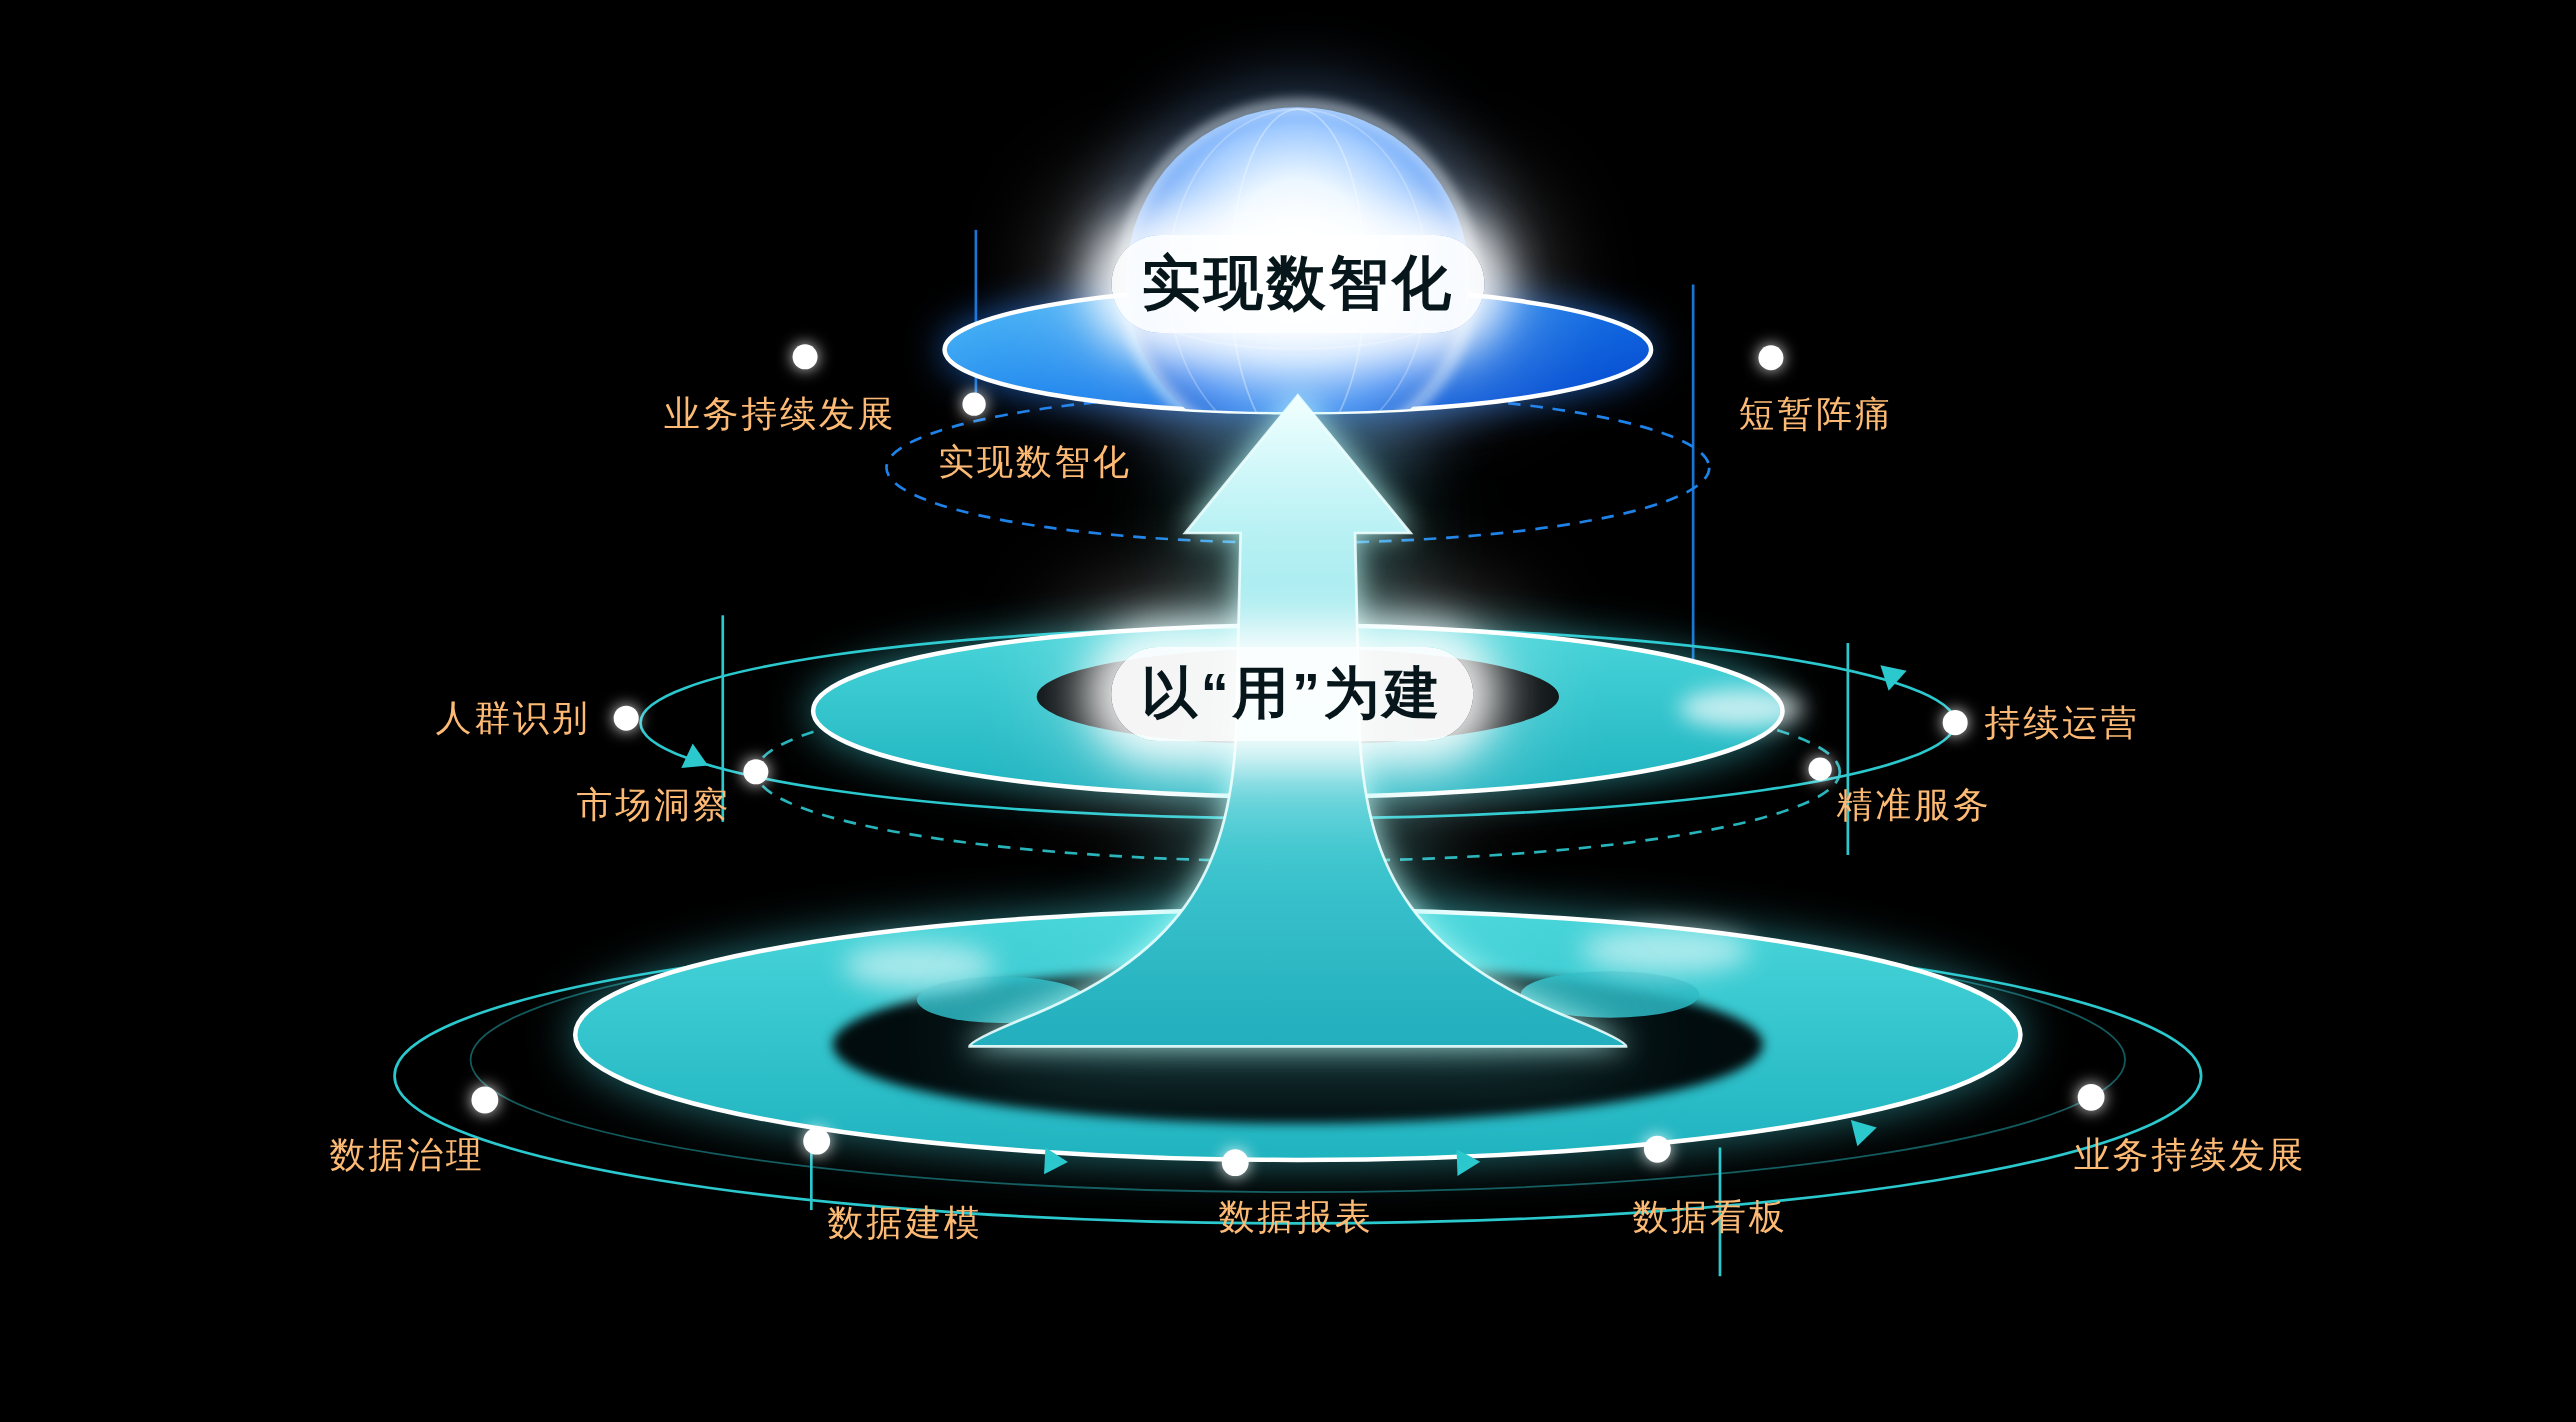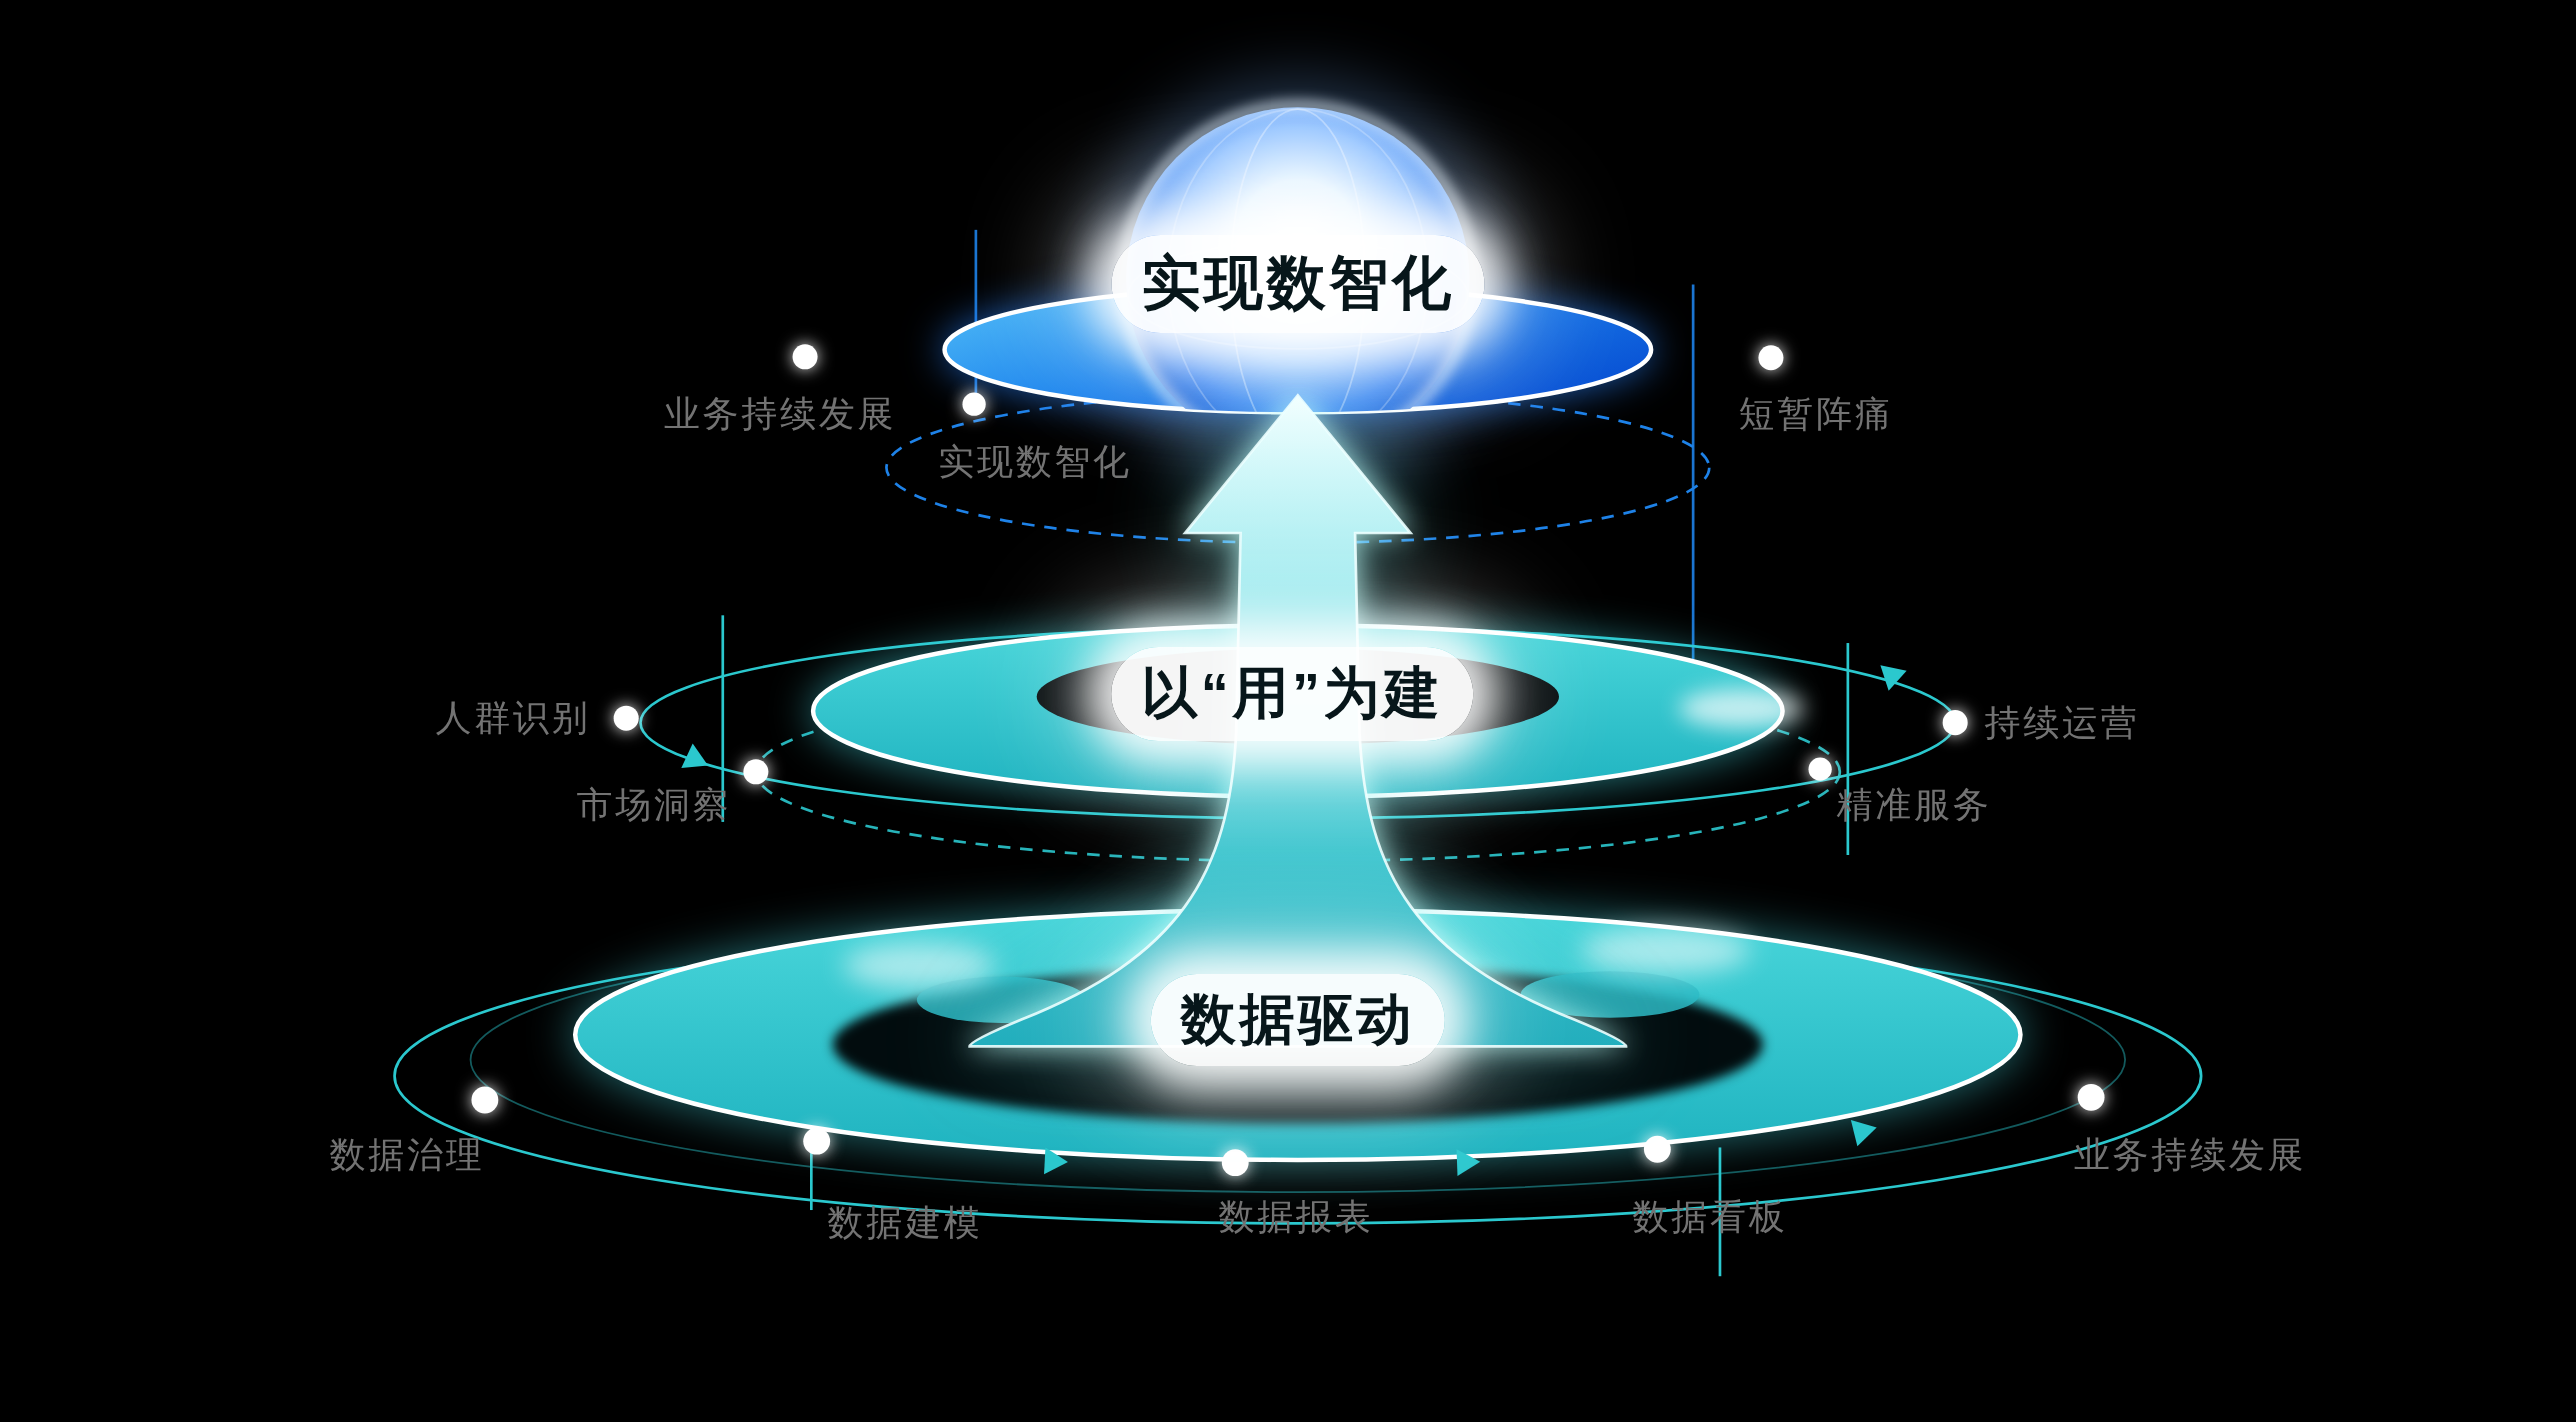--- a/index.html
+++ b/index.html
@@ -39,21 +39,21 @@
     border-radius: 63px;
     padding: 9px 30px;
     box-shadow:
       0 0 41px 23px rgba(255,255,255,0.88),
       0 0 98px 49px rgba(255,255,255,0.35);
     text-align: center;
   }
   .side-label {
     position: absolute;
     transform: translate(-50%, -50%);
-    color: #737373;
+    color: #fdba74;
     font-size: 36px;
     letter-spacing: 2.7px;
     white-space: nowrap;
   }
   svg .node {
     filter: drop-shadow(0 0 9px rgba(255,255,255,0.9));
   }
 </style>
 </head>
 <body>
@@ -159,21 +159,20 @@
              L 1084 1170
              Q 1084 1164 1142 1140
              C 1317 1070 1374 980 1382 820
              L 1387 596 L 1325 596 Z" fill="url(#arrowGrad)" stroke="rgba(235,255,255,0.9)" stroke-width="3" style="filter: drop-shadow(0 0 16px rgba(190,255,250,0.8)) drop-shadow(0 0 55px rgba(110,230,235,0.4))"></path>
   </svg>
 
   <div class="label-layer">
 
     <div class="glow-pill" style="left:1298px; top:284px; font-size:59px;">实现数智化</div>
     <div class="glow-pill" style="left:1292px; top:694px; font-size:56px;">以“用”为建</div>
-    <div class="glow-pill" style="left:1298px; top:1020px; font-size:55px;">数据驱动</div>
 
     <div class="side-label" style="left:780px; top:414px;">业务持续发展</div>
     <div class="side-label" style="left:1035px; top:462px;">实现数智化</div>
     <div class="side-label" style="left:1816px; top:414px;">短暂阵痛</div>
 
     <div class="side-label" style="left:513px; top:718px;">人群识别</div>
     <div class="side-label" style="left:654px; top:805px;">市场洞察</div>
     <div class="side-label" style="left:2062px; top:723px;">持续运营</div>
     <div class="side-label" style="left:1914px; top:805px;">精准服务</div>
 

